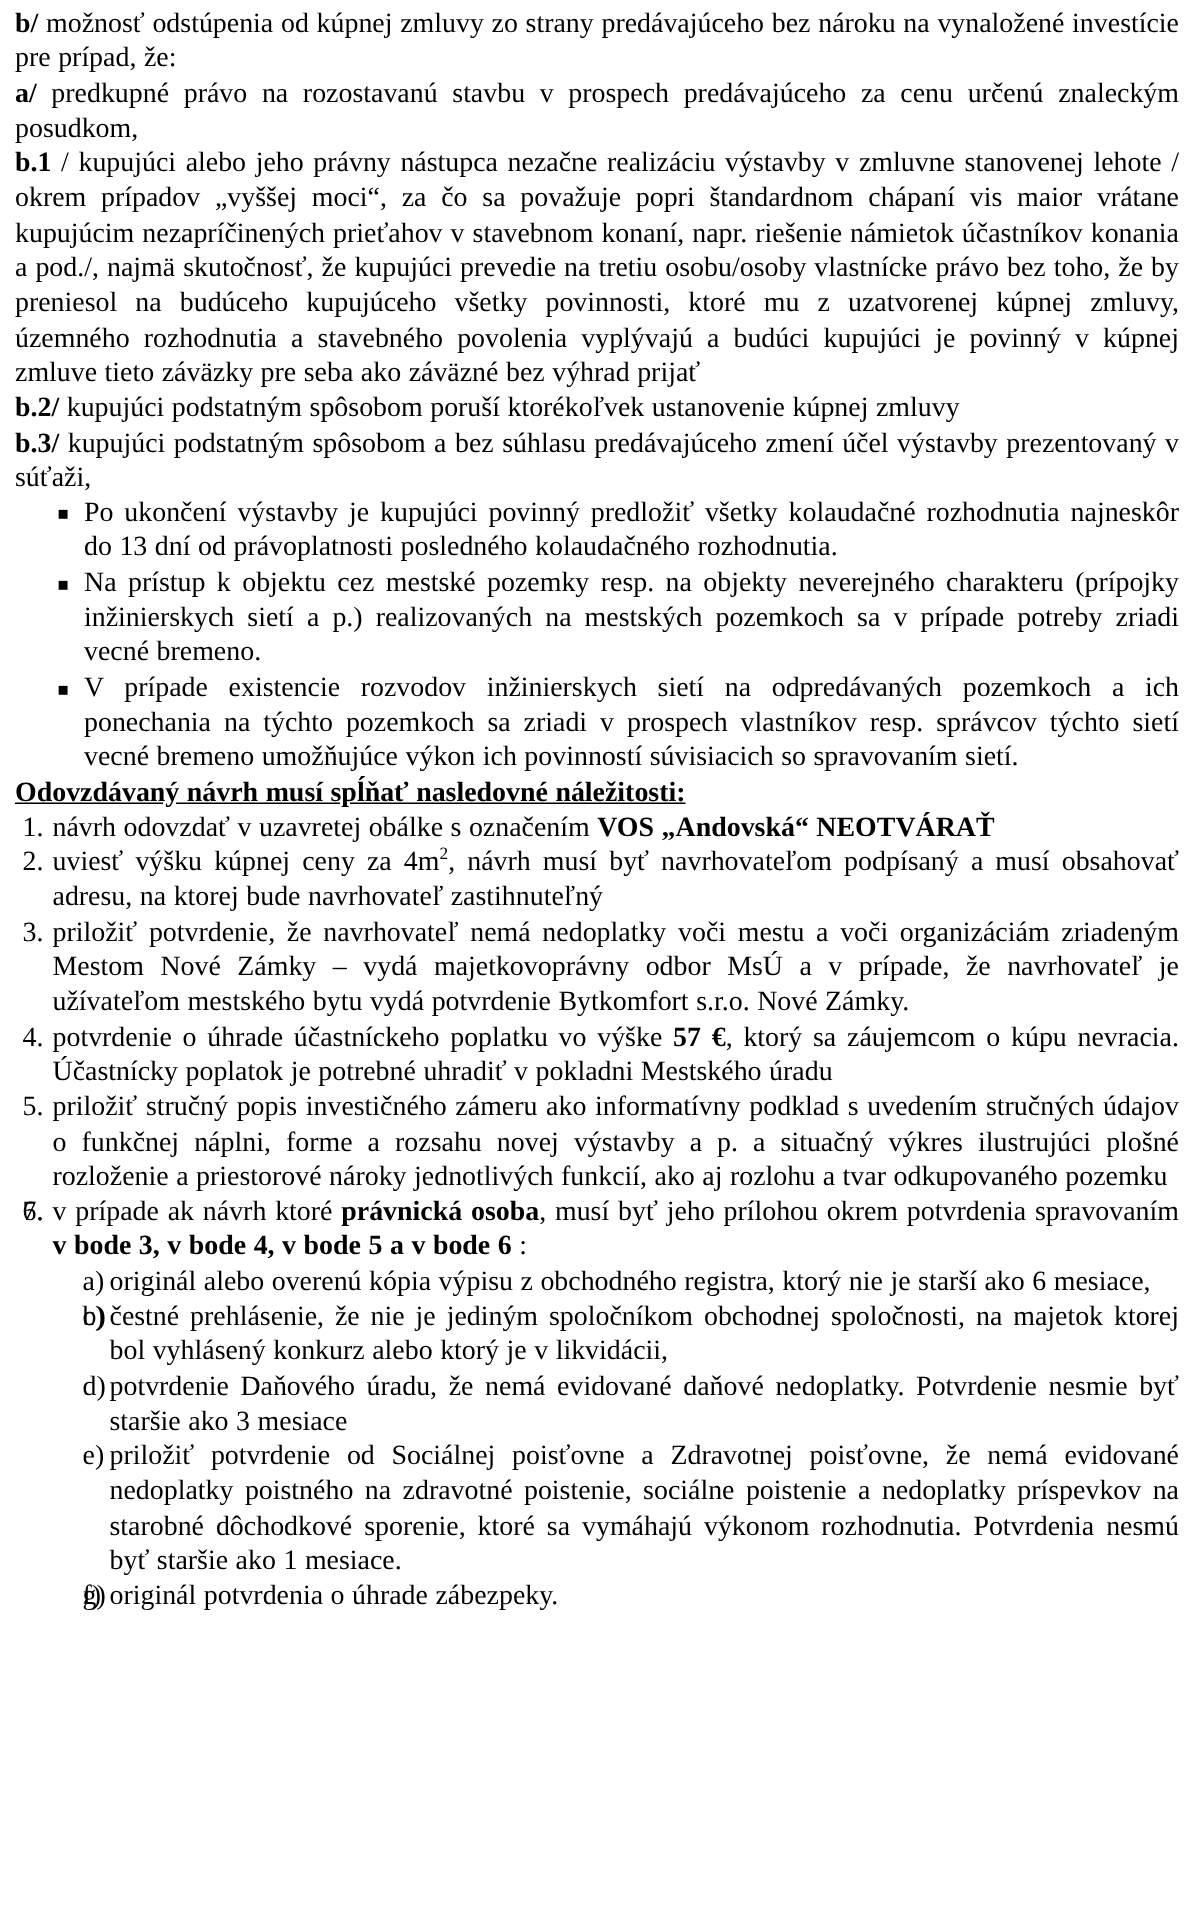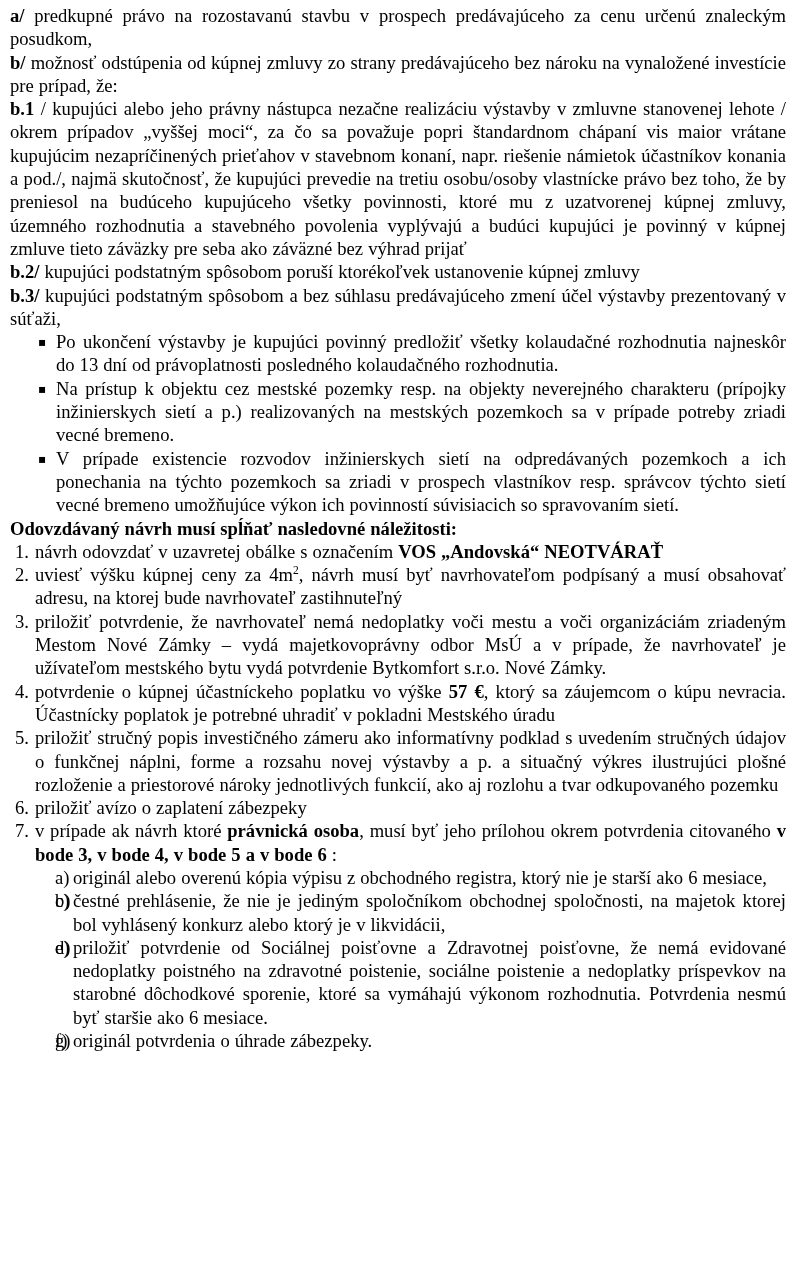--- a/index.html
+++ b/index.html
@@ -27,21 +27,21 @@
   }
   .block .bold { font-weight: 700; }
   .block sup {
     font-size: 0.62em;
     vertical-align: super;
     line-height: 0;
   }
   
   .para { padding-left: 0; }
   
-  .heading { font-weight: 700; }
+  .heading { font-weight: 700; text-decoration: underline; }
   
   .bullet { padding-left: 46px; }
   .bullet > .marker {
     position: absolute;
     left: 28px;
     top: 1px;
     font-family: "DejaVu Sans", sans-serif;
     font-size: 12px;
   }
   
@@ -57,37 +57,37 @@
     position: absolute;
     left: 45px;
     top: 0;
   }
 </style>
 </head>
 <body>
 
 <div class="page">
   <div>
+      <div class="block para"><span class="bold">b/</span><span> možnosť odstúpenia od kúpnej zmluvy zo strany predávajúceho bez nároku na vynaložené investície pre prípad, že:</span></div>
       <div class="block para"><span class="bold">a/</span><span> predkupné právo na rozostavanú stavbu v prospech predávajúceho za cenu určenú znaleckým posudkom,</span></div>
-      <div class="block para"><span class="bold">b/</span><span> možnosť odstúpenia od kúpnej zmluvy zo strany predávajúceho bez nároku na vynaložené investície pre prípad, že:</span></div>
       <div class="block para"><span class="bold">b.1</span><span> / kupujúci alebo jeho právny nástupca nezačne realizáciu výstavby v zmluvne stanovenej lehote / okrem prípadov „vyššej moci“, za čo sa považuje popri štandardnom chápaní vis maior vrátane kupujúcim nezapríčinených prieťahov v stavebnom konaní, napr. riešenie námietok účastníkov konania a pod./, najmä skutočnosť, že kupujúci prevedie na tretiu osobu/osoby vlastnícke právo bez toho, že by preniesol na budúceho kupujúceho všetky povinnosti, ktoré mu z uzatvorenej kúpnej zmluvy, územného rozhodnutia a stavebného povolenia vyplývajú a budúci kupujúci je povinný v kúpnej zmluve tieto záväzky pre seba ako záväzné bez výhrad prijať</span></div>
       <div class="block para"><span class="bold">b.2/</span><span> kupujúci podstatným spôsobom poruší ktorékoľvek ustanovenie kúpnej zmluvy</span></div>
       <div class="block para"><span class="bold">b.3/</span><span> kupujúci podstatným spôsobom a bez súhlasu predávajúceho zmení účel výstavby prezentovaný v súťaži,</span></div>
       <div class="block bullet"><span class="marker">▪</span><span>Po ukončení výstavby je kupujúci povinný predložiť všetky kolaudačné rozhodnutia najneskôr do 13 dní od právoplatnosti posledného kolaudačného rozhodnutia.</span></div>
       <div class="block bullet"><span class="marker">▪</span><span>Na prístup k objektu cez mestské pozemky resp. na objekty neverejného charakteru (prípojky inžinierskych sietí a p.) realizovaných na mestských pozemkoch sa v prípade potreby zriadi vecné bremeno.</span></div>
       <div class="block bullet"><span class="marker">▪</span><span>V prípade existencie rozvodov inžinierskych sietí na odpredávaných pozemkoch a ich ponechania na týchto pozemkoch sa zriadi v prospech vlastníkov resp. správcov týchto sietí vecné bremeno umožňujúce výkon ich povinností súvisiacich so spravovaním sietí.</span></div>
       <div class="block heading"><span class="bold">Odovzdávaný návrh musí spĺňať nasledovné náležitosti:</span></div>
       <div class="block numbered"><span class="marker">1.</span><span>návrh odovzdať v uzavretej obálke s označením </span><span class="bold">VOS „Andovská“ NEOTVÁRAŤ</span></div>
       <div class="block numbered"><span class="marker">2.</span><span>uviesť výšku kúpnej ceny za 4m</span><sup>2</sup><span>, návrh musí byť navrhovateľom podpísaný a musí obsahovať adresu, na ktorej bude navrhovateľ zastihnuteľný</span></div>
       <div class="block numbered"><span class="marker">3.</span><span>priložiť potvrdenie, že navrhovateľ nemá nedoplatky voči mestu a voči organizáciám zriadeným Mestom Nové Zámky – vydá majetkovoprávny odbor MsÚ a v prípade, že navrhovateľ je užívateľom mestského bytu vydá potvrdenie Bytkomfort s.r.o. Nové Zámky.</span></div>
-      <div class="block numbered"><span class="marker">4.</span><span>potvrdenie o kúpnej účastníckeho poplatku vo výške </span><span class="bold">57 €</span><span>, ktorý sa záujemcom o kúpu nevracia. Účastnícky poplatok je potrebné uhradiť v pokladni Mestského úradu</span></div>
+      <div class="block numbered"><span class="marker">4.</span><span>potvrdenie o úhrade účastníckeho poplatku vo výške </span><span class="bold">57 €</span><span>, ktorý sa záujemcom o kúpu nevracia. Účastnícky poplatok je potrebné uhradiť v pokladni Mestského úradu</span></div>
       <div class="block numbered"><span class="marker">5.</span><span>priložiť stručný popis investičného zámeru ako informatívny podklad s uvedením stručných údajov o funkčnej náplni, forme a rozsahu novej výstavby a p. a situačný výkres ilustrujúci plošné rozloženie a priestorové nároky jednotlivých funkcií, ako aj rozlohu a tvar odkupovaného pozemku</span></div>
-      <div class="block numbered"><span class="marker">6.</span><span>priložiť avízo o zaplatení zábezpeky</span></div>
-      <div class="block numbered"><span class="marker">7.</span><span>v prípade ak návrh ktoré </span><span class="bold">právnická osoba</span><span>, musí byť jeho prílohou okrem potvrdenia citovaného </span><span class="bold">v bode 3, v bode 4, v bode 5 a v bode 6</span><span> :</span></div>
+      <div class="block numbered"><span class="marker">6.</span></div>
+      <div class="block numbered"><span class="marker">7.</span><span>v prípade ak návrh ktoré </span><span class="bold">právnická osoba</span><span>, musí byť jeho prílohou okrem potvrdenia spravovaním </span><span class="bold">v bode 3, v bode 4, v bode 5 a v bode 6</span><span> :</span></div>
       <div class="block lettered"><span class="marker">a)</span><span>originál alebo overenú kópia výpisu z obchodného registra, ktorý nie je starší ako 6 mesiace,</span></div>
       <div class="block lettered"><span class="marker">b)</span></div>
       <div class="block lettered"><span class="marker">c)</span><span>čestné prehlásenie, že nie je jediným spoločníkom obchodnej spoločnosti, na majetok ktorej bol vyhlásený konkurz alebo ktorý je v likvidácii,</span></div>
-      <div class="block lettered"><span class="marker">d)</span></div>
-      <div class="block lettered"><span class="marker">e)</span><span>priložiť potvrdenie od Sociálnej poisťovne a Zdravotnej poisťovne, že nemá evidované nedoplatky poistného na zdravotné poistenie, sociálne poistenie a nedoplatky príspevkov na starobné dôchodkové sporenie, ktoré sa vymáhajú výkonom rozhodnutia. Potvrdenia nesmú byť staršie ako 6 mesiace.</span></div>
+      <div class="block lettered"><span class="marker">d)</span><span>potvrdenie Daňového úradu, že nemá evidované daňové nedoplatky. Potvrdenie nesmie byť staršie ako 3 mesiace</span></div>
+      <div class="block lettered"><span class="marker">e)</span><span>priložiť potvrdenie od Sociálnej poisťovne a Zdravotnej poisťovne, že nemá evidované nedoplatky poistného na zdravotné poistenie, sociálne poistenie a nedoplatky príspevkov na starobné dôchodkové sporenie, ktoré sa vymáhajú výkonom rozhodnutia. Potvrdenia nesmú byť staršie ako 1 mesiace.</span></div>
       <div class="block lettered"><span class="marker">f)</span></div>
       <div class="block lettered"><span class="marker">g)</span><span>originál potvrdenia o úhrade zábezpeky.</span></div>
     </div>
 </div>
 
 </body></html>

